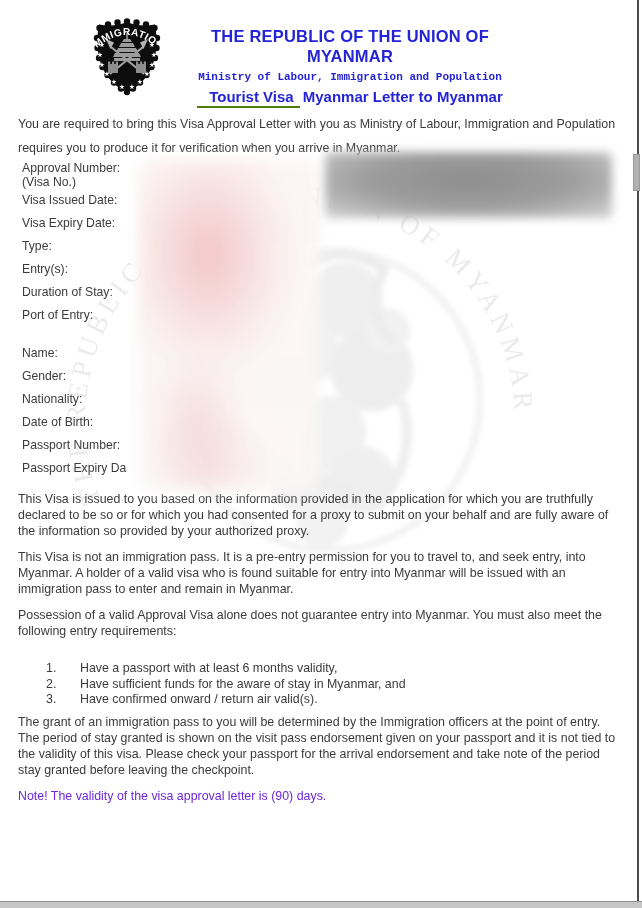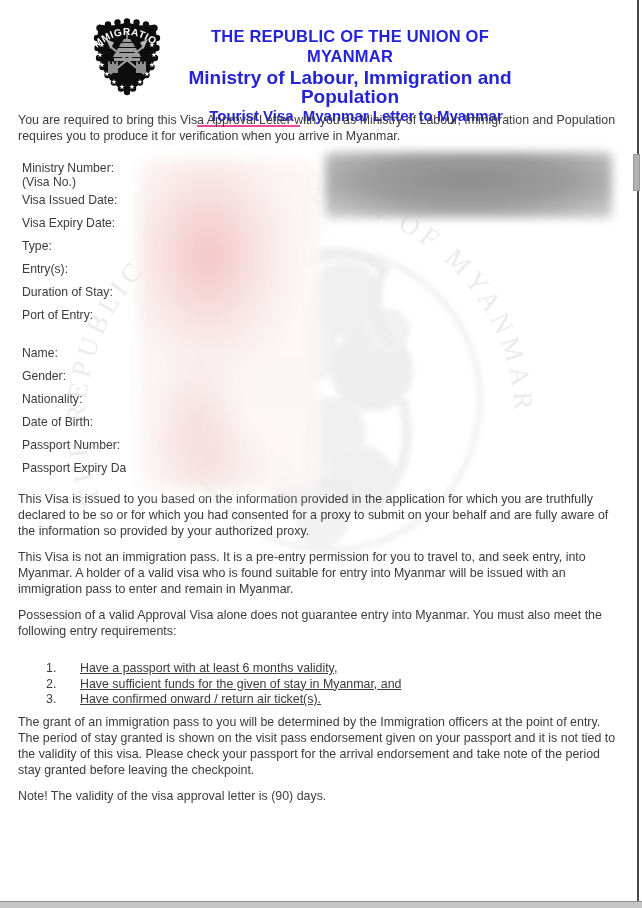--- a/index.html
+++ b/index.html
@@ -14,50 +14,50 @@
   
   .watermark { position:absolute; left:0; top:0; z-index:0; pointer-events:none; }
 
   
   .logo { position:absolute; left:86px; top:16px; z-index:2; }
   .header-text {
     position:absolute; left:168px; top:26px; width:364px; text-align:center;
     color:#2424d6; font-weight:bold; z-index:2;
   }
   .header-line1 { font-size:16.5px; line-height:20px; letter-spacing:.2px; margin-bottom:2px; }
-  .header-line2 { font-size:19px; line-height:19px; }
+  .header-line2 { font-size:11px; line-height:19px;font-family:Liberation Mono, monospace; }
   .header-line3 { font-size:15px; line-height:19px; }
   .underlined-part {
-    display:inline-block; border-bottom:2px solid #ec4899;
+    display:inline-block; border-bottom:2px solid #4d7c0f;
     padding:0 6px 0 12px; margin-right:3px; white-space:pre;
   }
 
   
   .intro {
     position:absolute; left:18px; top:112px; width:598px;
-    font-size:12.4px; line-height:16px; z-index:2;
+    font-size:12.4px; line-height:24px; z-index:2;
   }
 
   
   .details { position:absolute; left:22px; top:161px; width:300px; font-size:12.2px; z-index:2; }
   .frow { height:23px; line-height:14px; }
   .frow.double { height:32px; }
   .fsub { display:block; }
   .group2 { margin-top:15px; }
 
   
   .bodytext { position:absolute; left:18px; top:491px; width:601px;
     font-size:12.4px; line-height:16px; z-index:2; }
   .bodytext p { margin:0 0 10px 0; }
   .bodytext p.p3 { margin-bottom:22px; }
   .reqs { margin:0 0 6px 28px; }
   .req-row { display:flex; line-height:15.6px; }
   .req-num { width:34px; }
-  .req-text { flex:1;text-decoration:underline; }
-  .note { color:#404040; margin-top:1px; }
+  .req-text { flex:1; }
+  .note { color:#6d28d9; margin-top:1px; }
 
   
   .redaction-pink {
     position:absolute; left:138px; top:160px; width:182px; height:330px; z-index:3;
     border-radius:14px;
     background:
       radial-gradient(95px 130px at 70px 95px,  rgba(239,178,178,.70), rgba(243,205,205,.25) 70%, rgba(248,235,235,0) 100%),
       radial-gradient(70px 95px  at 58px 260px, rgba(240,196,196,.45), rgba(244,220,220,0) 75%),
       radial-gradient(85px 75px  at 72px 305px, rgba(240,198,198,.40), rgba(244,220,220,0) 78%),
       linear-gradient(rgba(252,245,245,.97), rgba(251,246,246,.96));
@@ -189,21 +189,21 @@
   <div class="header-text">
     <div class="header-line1">THE REPUBLIC OF THE UNION OF MYANMAR</div>
     <div class="header-line2">Ministry of Labour, Immigration and Population</div>
     <div class="header-line3"><span class="underlined-part">Tourist Visa</span><span>Myanmar Letter to Myanmar</span></div>
   </div>
 
   <div class="intro">You are required to bring this Visa Approval Letter with you as Ministry of Labour, Immigration and Population requires you to produce it for verification when you arrive in Myanmar.</div>
 
   <div class="details">
     <div>
-      <div class="frow double"><span>Ministry Number:</span><span class="fsub">(Visa No.)</span></div>
+      <div class="frow double"><span>Approval Number:</span><span class="fsub">(Visa No.)</span></div>
       <div class="frow">Visa Issued Date:</div>
       <div class="frow">Visa Expiry Date:</div>
       <div class="frow">Type:</div>
       <div class="frow">Entry(s):</div>
       <div class="frow">Duration of Stay:</div>
       <div class="frow">Port of Entry:</div>
     </div>
     <div class="group2">
       <div class="frow">Name:</div>
       <div class="frow">Gender:</div>
@@ -218,25 +218,25 @@
     <p>This Visa is issued to you based on the information provided in the application for which you are truthfully declared to be so or for which you had consented for a proxy to submit on your behalf and are fully aware of the information so provided by your authorized proxy.</p>
     <p>This Visa is not an immigration pass. It is a pre-entry permission for you to travel to, and seek entry, into Myanmar. A holder of a valid visa who is found suitable for entry into Myanmar will be issued with an immigration pass to enter and remain in Myanmar.</p>
     <p class="p3">Possession of a valid Approval Visa alone does not guarantee entry into Myanmar. You must also meet the following entry requirements:</p>
     <div class="reqs">
       <div class="req-row">
           <span class="req-num">1.</span>
           <span class="req-text">Have a passport with at least 6 months validity,</span>
         </div>
       <div class="req-row">
           <span class="req-num">2.</span>
-          <span class="req-text">Have sufficient funds for the given of stay in Myanmar, and</span>
+          <span class="req-text">Have sufficient funds for the aware of stay in Myanmar, and</span>
         </div>
       <div class="req-row">
           <span class="req-num">3.</span>
-          <span class="req-text">Have confirmed onward / return air ticket(s).</span>
+          <span class="req-text">Have confirmed onward / return air valid(s).</span>
         </div>
     </div>
     <p>The grant of an immigration pass to you will be determined by the Immigration officers at the point of entry. The period of stay granted is shown on the visit pass endorsement given on your passport and it is not tied to the validity of this visa. Please check your passport for the arrival endorsement and take note of the period stay granted before leaving the checkpoint.</p>
     <p class="note">Note! The validity of the visa approval letter is (90) days.</p>
   </div>
 
   <div class="redaction-pink"></div>
   <div class="redaction-gray"></div>
 
   <div class="v-scroll-track"></div>

